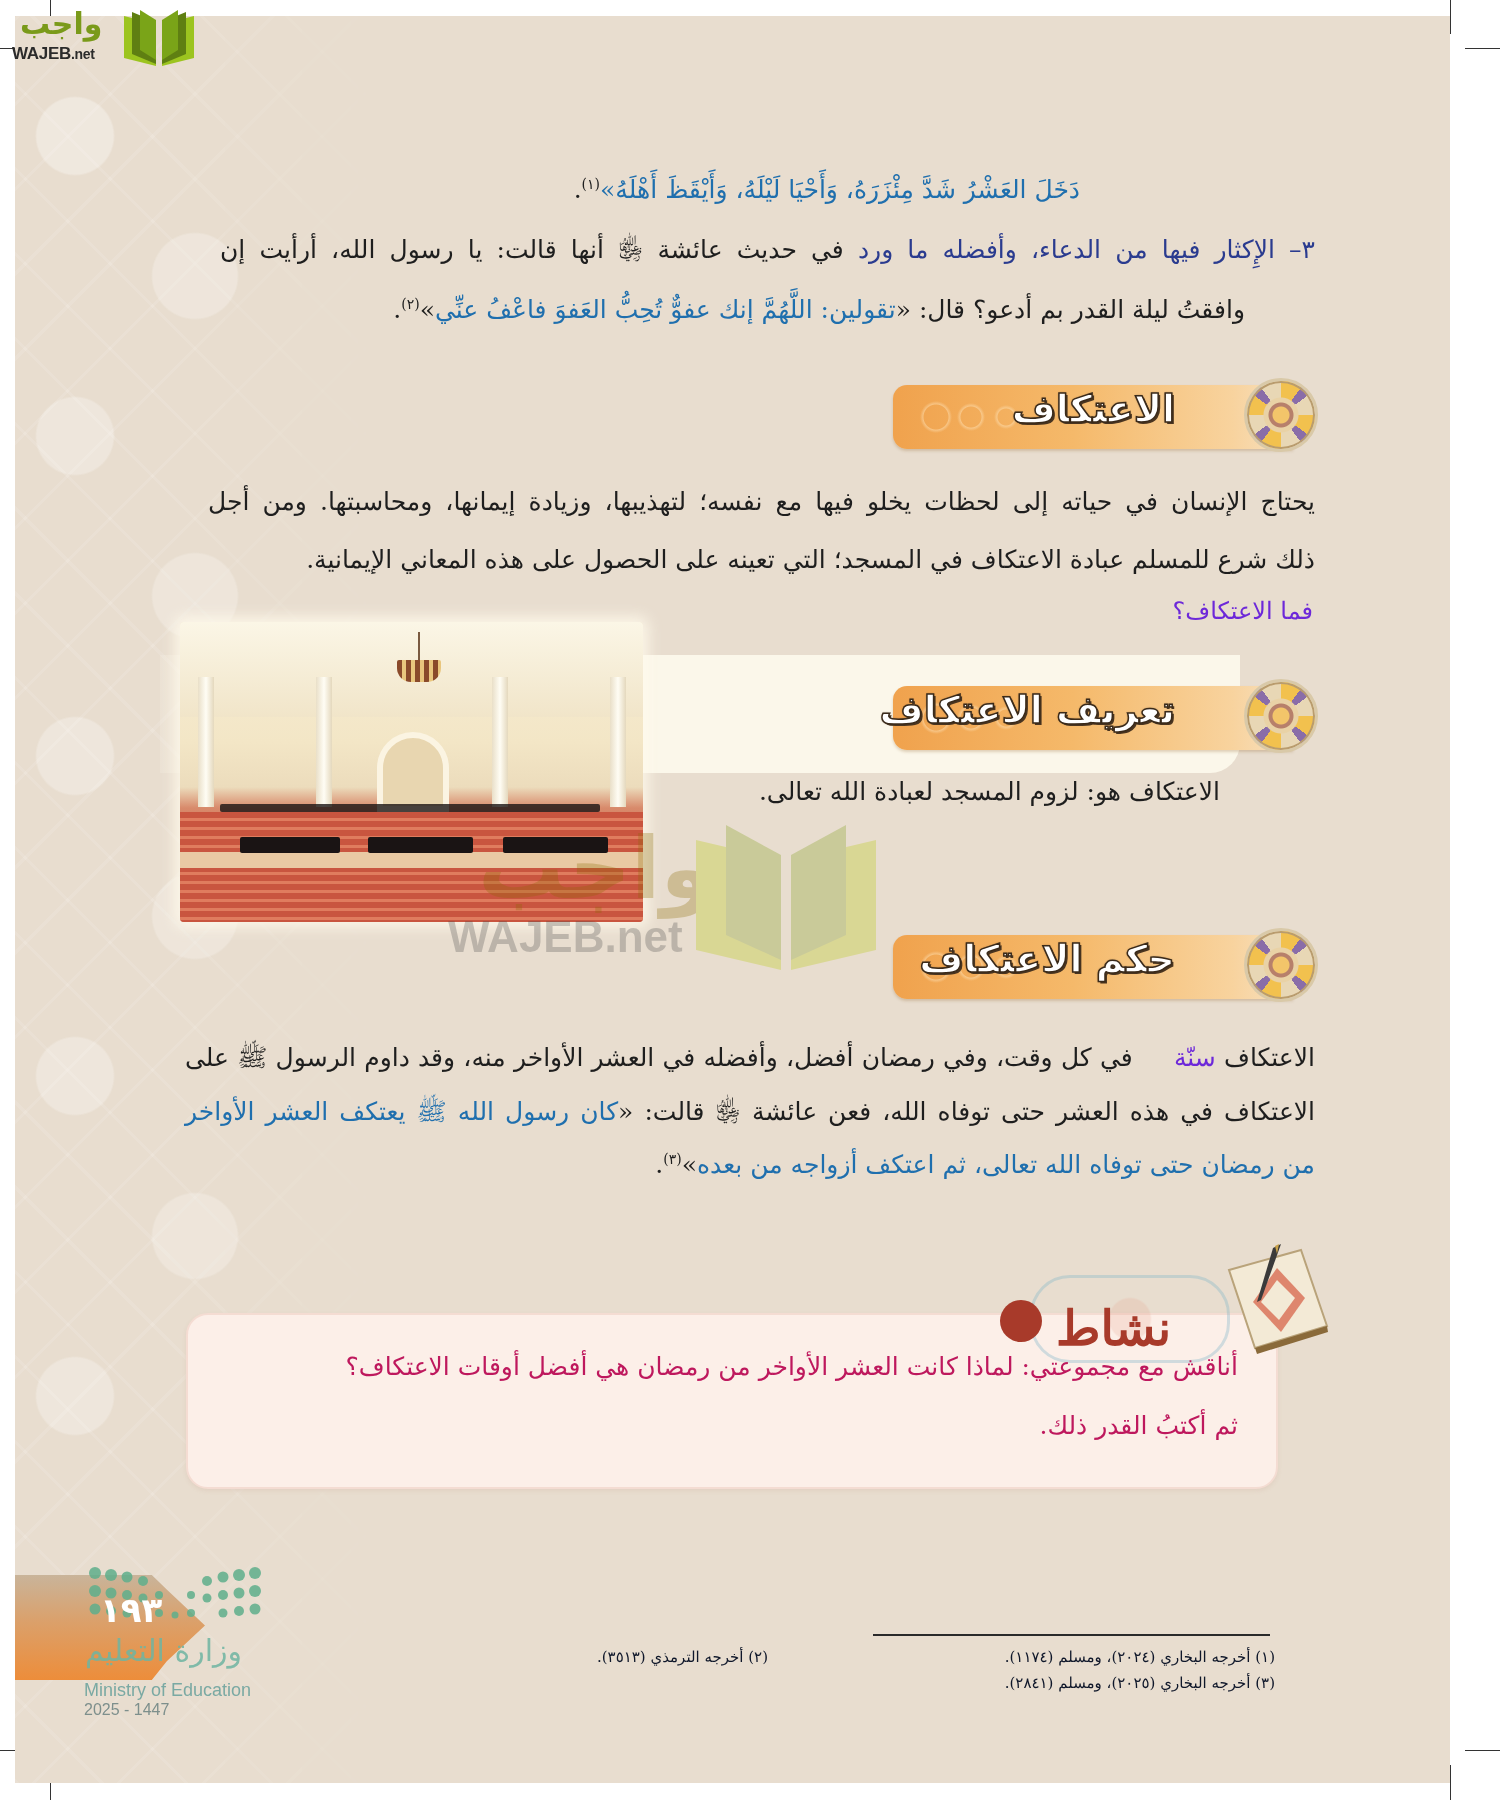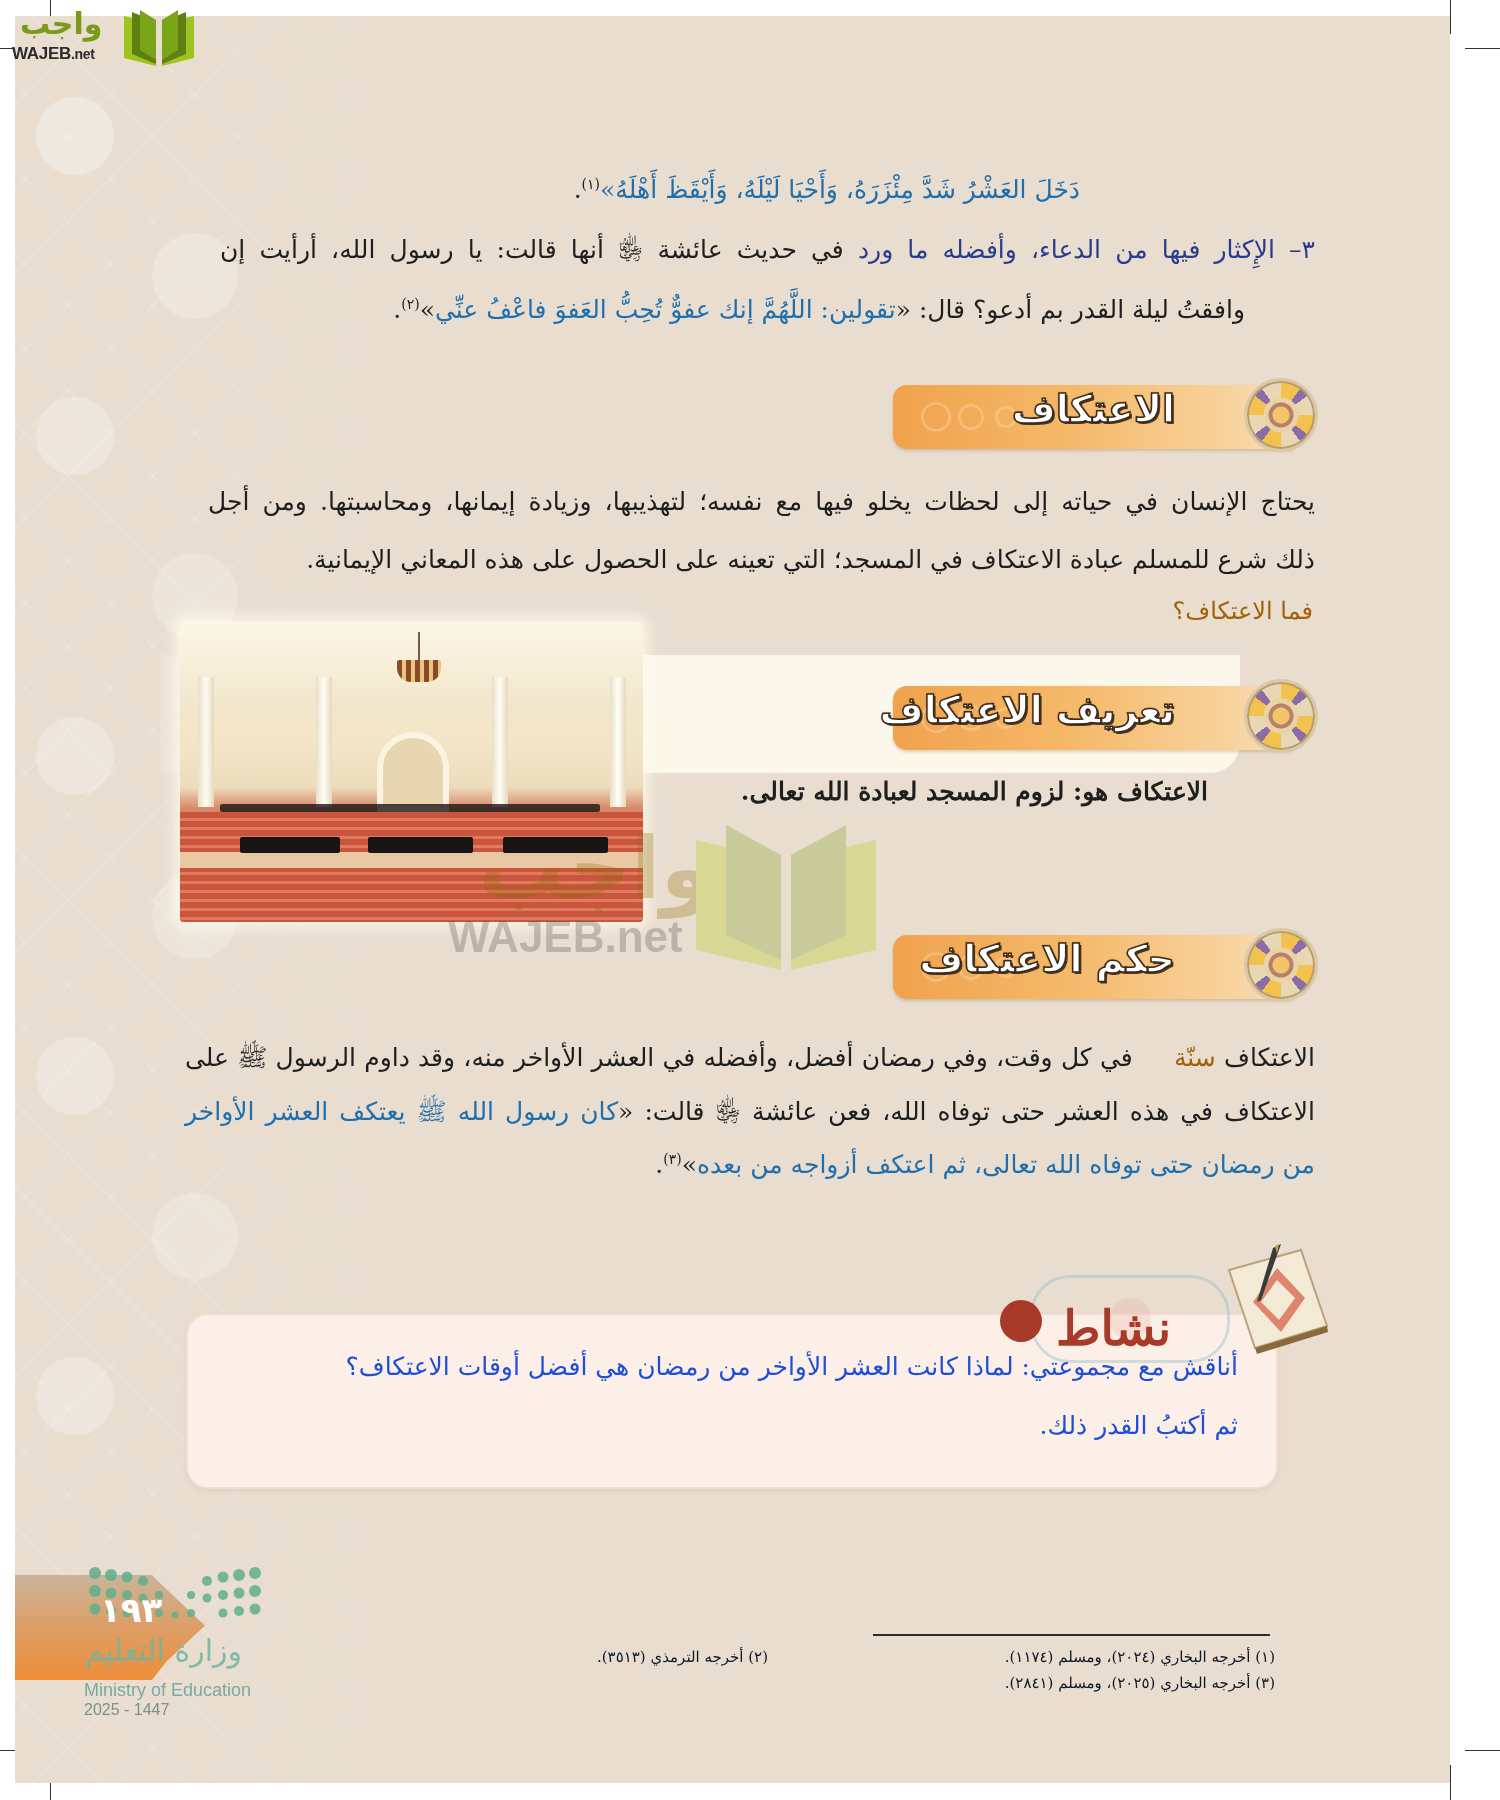--- a/index.html
+++ b/index.html
@@ -42,21 +42,21 @@
     .logo-ar { position: absolute; left: 8px; top: 0; font-family: "DejaVu Sans", sans-serif; font-weight: bold; font-size: 30px; color: #7a9a1a; direction: rtl; }
     .logo-en { position: absolute; left: 0; top: 38px; font-family: "Liberation Sans", sans-serif; font-weight: bold; font-size: 17px; color: #2b2b2b; letter-spacing: -0.3px; }
     .logo-en small { font-size: 14px; }
     .logo-book { position: absolute; left: 108px; top: 4px; width: 78px; height: 58px; }
     .line {
       position: absolute; right: 185px; font-size: 25px; color: #1e1e1e; line-height: 1.2;
       direction: rtl; white-space: nowrap; unicode-bidi: plaintext;
     }
     .blue { color: #1f6fae; }
     .navy { color: #2a3b8f; margin-top: 28px; }
-    .red { color: #a16207; margin-left: 33px; }
+    .red { color: #6d28d9; margin-left: 33px; }
     .justify { text-align: justify; text-align-last: justify; }
     .sup { font-size: 14px; vertical-align: super; }
 
     
     .sec-bar {
       position: absolute; height: 64px; border-radius: 14px 0 0 14px;
       background: linear-gradient(to right, #f0a24d 0%, #f5b96a 45%, #f8d39e 85%, #f6e1c2 100%);
       box-shadow: 0 2px 3px rgba(140,90,30,0.25);
     }
     .sec-bar::before {
@@ -122,21 +122,21 @@
       position: absolute; left: 1056px; top: 1300px; direction: rtl;
       font-family: Liberation Sans, sans-serif; font-weight: bold; font-size: 48px; color: #a83a2a;
     }
     .act-dot { position: absolute; left: 1000px; top: 1300px; width: 42px; height: 42px; border-radius: 50%; background: #a83a2a; }
     .act-icon { position: absolute; left: 1215px; top: 1240px; width: 118px; height: 118px; }
     .act-ornament {
       position: absolute; left: 1030px; top: 1275px; width: 200px; height: 88px; opacity: 0.35;
       border: 3px solid #7fb6c9; border-radius: 40px;
       background: radial-gradient(circle, rgba(230,160,140,0.6) 0 20px, transparent 22px);
     }
-    .act-line { position: absolute; right: 262px; font-size: 25px; color: #1d4ed8; direction: rtl; white-space: nowrap; }
+    .act-line { position: absolute; right: 262px; font-size: 25px; color: #be185d; direction: rtl; white-space: nowrap; }
 
     
     .pg-tab {
       position: absolute; left: 15px; top: 1575px; width: 190px; height: 105px;
       background: linear-gradient(to bottom, #c9b49a 0%, #dba06a 45%, #ed8d3a 100%);
       clip-path: polygon(0 0, 72% 0, 80% 14%, 100% 48%, 80% 82%, 72% 100%, 0 100%);
     }
     .pg-num {
       position: absolute; left: 100px; top: 1590px; font-family: "DejaVu Sans", sans-serif; font-weight: bold;
       font-size: 34px; color: #ffffff; direction: rtl;
@@ -218,21 +218,21 @@
   <div class="ph-step" style="top:230px;"></div>
   <div class="ph-shelf" style="left:60px; top:215px; width:100px;"></div>
   <div class="ph-shelf" style="left:188px; top:215px; width:105px;"></div>
   <div class="ph-shelf" style="left:323px; top:215px; width:105px;"></div>
 </div>
 
 <div class="sec-bar" style="left:893px; top:686px; width:400px;">
   <span class="sec-title">تعريف الاعتكاف</span>
 </div>
 <div class="rosette" style="left:1244px; top:679px;"></div>
-<div class="line" style="top:777px; right:292px;font-weight:bold;">الاعتكاف هو: لزوم المسجد لعبادة الله تعالى.</div>
+<div class="line" style="top:777px; right:280px;">الاعتكاف هو: لزوم المسجد لعبادة الله تعالى.</div>
 
 <div class="wm">
   <span class="wm-ar">واجب</span>
   <span class="wm-en">WAJEB.net</span>
   <svg class="wm-book" viewBox="0 0 200 150">
     <path d="M10 20 L95 40 L95 150 L10 130 Z" fill="#b6c800"></path>
     <path d="M190 20 L105 40 L105 150 L190 130 Z" fill="#b6c800"></path>
     <path d="M40 5 L95 35 L95 140 L40 115 Z" fill="#7a9a10"></path>
     <path d="M160 5 L105 35 L105 140 L160 115 Z" fill="#7a9a10"></path>
   </svg>

